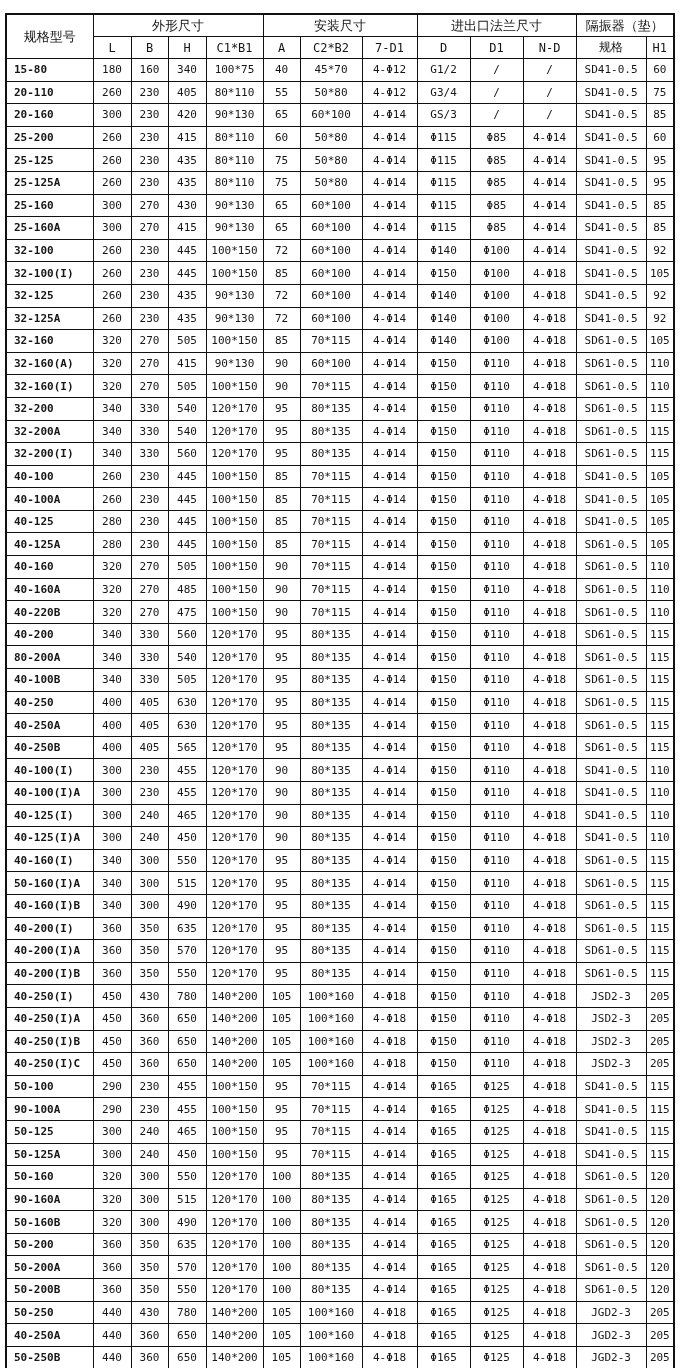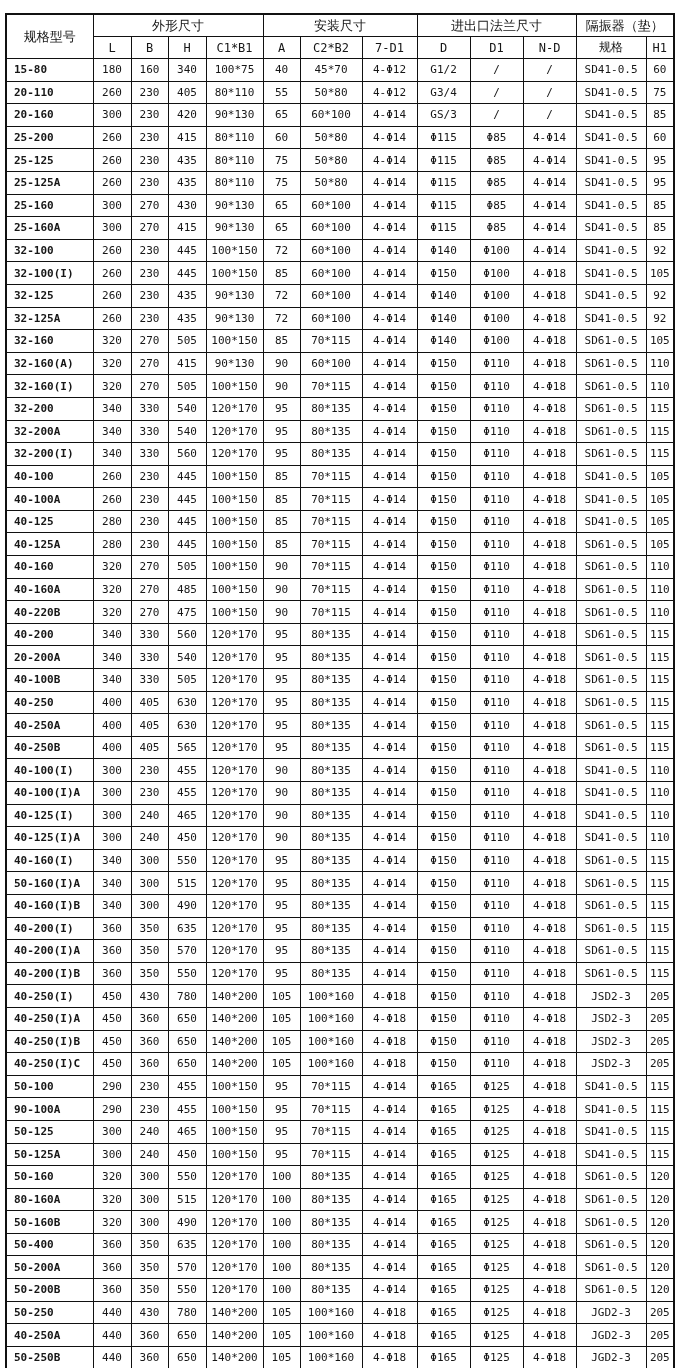--- a/index.html
+++ b/index.html
@@ -483,21 +483,21 @@
         <td>95</td>
         <td>80*135</td>
         <td>4-Φ14</td>
         <td>Φ150</td>
         <td>Φ110</td>
         <td>4-Φ18</td>
         <td>SD61-0.5</td>
         <td>115</td>
       </tr>
       <tr>
-        <td class="model">20-200A</td>
+        <td class="model">80-200A</td>
         <td>340</td>
         <td>330</td>
         <td>540</td>
         <td>120*170</td>
         <td>95</td>
         <td>80*135</td>
         <td>4-Φ14</td>
         <td>Φ150</td>
         <td>Φ110</td>
         <td>4-Φ18</td>
@@ -843,21 +843,21 @@
         <td>100</td>
         <td>80*135</td>
         <td>4-Φ14</td>
         <td>Φ165</td>
         <td>Φ125</td>
         <td>4-Φ18</td>
         <td>SD61-0.5</td>
         <td>120</td>
       </tr>
       <tr>
-        <td class="model">80-160A</td>
+        <td class="model">90-160A</td>
         <td>320</td>
         <td>300</td>
         <td>515</td>
         <td>120*170</td>
         <td>100</td>
         <td>80*135</td>
         <td>4-Φ14</td>
         <td>Φ165</td>
         <td>Φ125</td>
         <td>4-Φ18</td>
@@ -873,21 +873,21 @@
         <td>100</td>
         <td>80*135</td>
         <td>4-Φ14</td>
         <td>Φ165</td>
         <td>Φ125</td>
         <td>4-Φ18</td>
         <td>SD61-0.5</td>
         <td>120</td>
       </tr>
       <tr>
-        <td class="model">50-400</td>
+        <td class="model">50-200</td>
         <td>360</td>
         <td>350</td>
         <td>635</td>
         <td>120*170</td>
         <td>100</td>
         <td>80*135</td>
         <td>4-Φ14</td>
         <td>Φ165</td>
         <td>Φ125</td>
         <td>4-Φ18</td>

